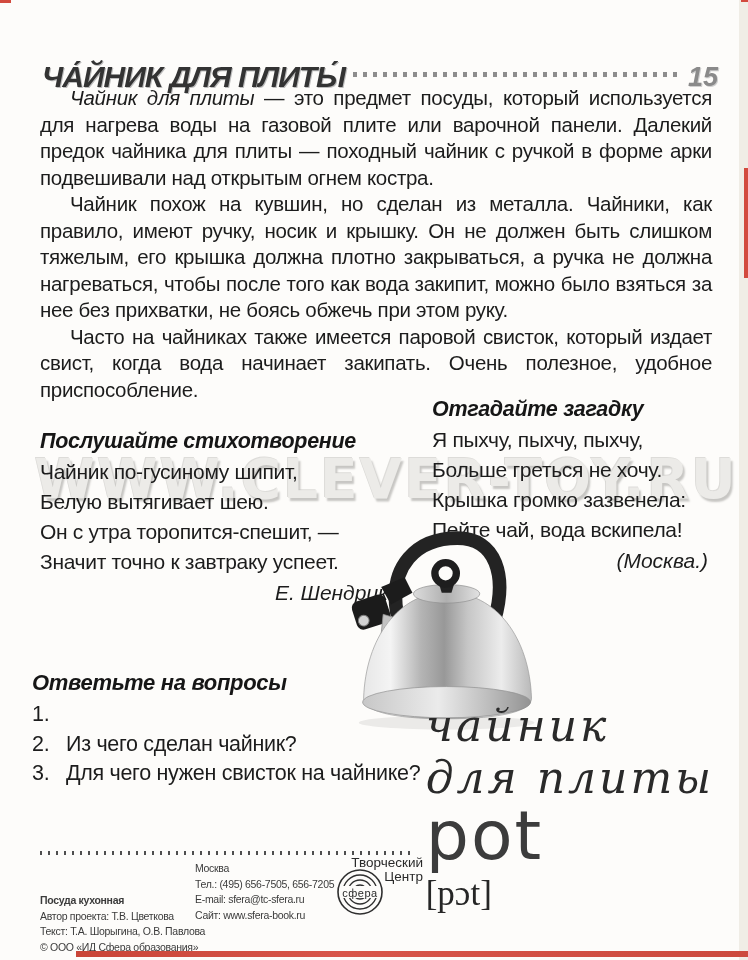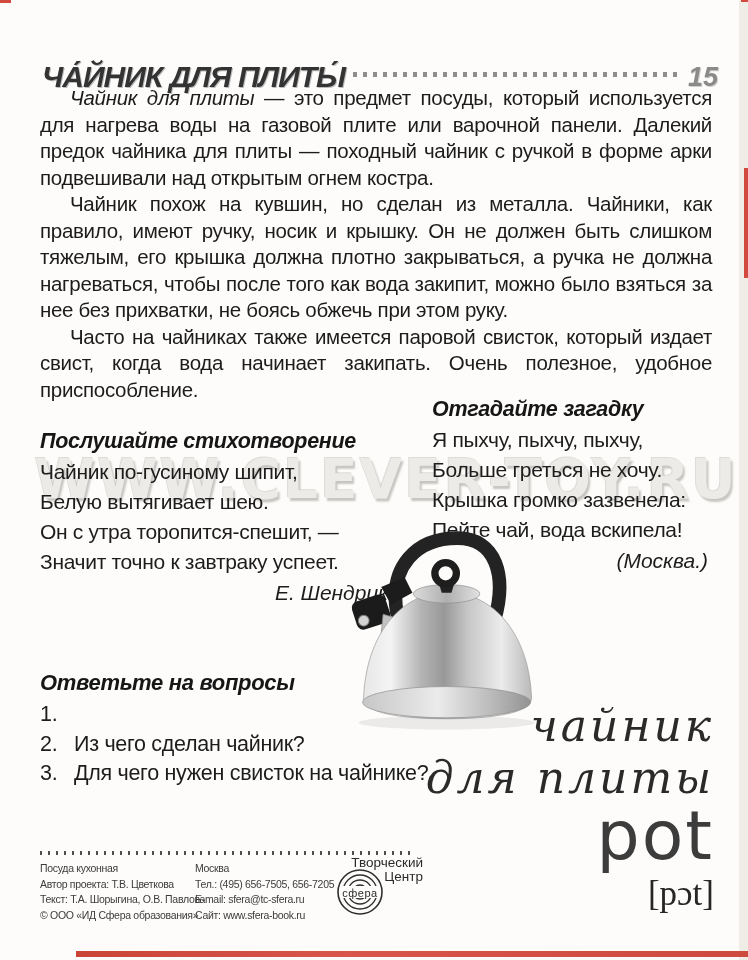--- a/index.html
+++ b/index.html
@@ -29,41 +29,41 @@
              text-indent:30px;letter-spacing:-0.3px;}
   .ital{font-style:italic;}
   
   .cols{position:absolute;left:40px;top:397px;width:672px;display:flex;z-index:2;}
   .col-poem{width:352px;margin-right:40px;margin-top:32px;}
   .col-riddle{width:280px;}
   .col-head{font-size:21.5px;font-weight:bold;font-style:italic;color:#161616;margin-bottom:3px;letter-spacing:-0.3px;}
   .verse{font-size:21px;line-height:30px;color:#1c1c1c;letter-spacing:-0.3px;}
   .verse-attr{text-align:right;font-style:italic;font-size:21px;line-height:31px;color:#1c1c1c;padding-right:4px;}
   
-  .questions{position:absolute;left:40px;top:670px;width:430px;z-index:3;}
+  .questions{position:absolute;left:32px;top:670px;width:430px;z-index:3;}
   .q-head{font-size:22px;font-weight:bold;font-style:italic;color:#161616;margin-bottom:4px;letter-spacing:-0.3px;}
   .q-item{display:flex;font-size:21.5px;line-height:29.5px;color:#1c1c1c;letter-spacing:-0.3px;}
   .q-num{width:34px;flex:none;}
   
   .kettle{position:absolute;left:348px;top:520px;z-index:2;}
   
-  .vocab{position:absolute;right:34px;top:700px;text-align:right;z-index:2;}
+  .vocab{position:absolute;right:34px;top:700px;text-align:left;z-index:2;}
   .hand{font-family:"DejaVu Serif",serif;font-style:italic;font-size:44px;line-height:52px;
         letter-spacing:3px;color:#2a2a2a;white-space:nowrap;}
   .pot{font-family:"DejaVu Sans",sans-serif;font-size:68px;line-height:56px;margin-top:4px;
        color:#3c3c3c;letter-spacing:2px;}
   .ipa{font-family:"Liberation Serif",serif;font-size:35px;line-height:40px;margin-top:10px;color:#262626;}
   
   .footer-dots{position:absolute;left:40px;top:851px;width:376px;height:3.5px;z-index:2;
                background:repeating-linear-gradient(90deg,#4e4e4e 0 2.5px,transparent 2.5px 8px);}
   .footer{position:absolute;left:40px;top:861px;display:flex;z-index:2;color:#3b3b3b;}
   .f-col{font-size:10.5px;line-height:15.5px;letter-spacing:-0.3px;white-space:nowrap;}
   .f-col1{width:155px;}
   .f-col2{width:142px;}
-  .f-bold{font-weight:normal;}
+  .f-bold{font-weight:bold;margin-top:32px;}
   .f-logo{position:absolute;left:333px;top:855px;z-index:2;}
 </style>
 </head>
 <body>
 
 <div class="page">
 
   <div class="scan-edge"></div>
   <div class="red-tick-tl" style="background:#d24a3e"></div>
   <div class="red-dash-tr" style="background:#d24a3e"></div>

